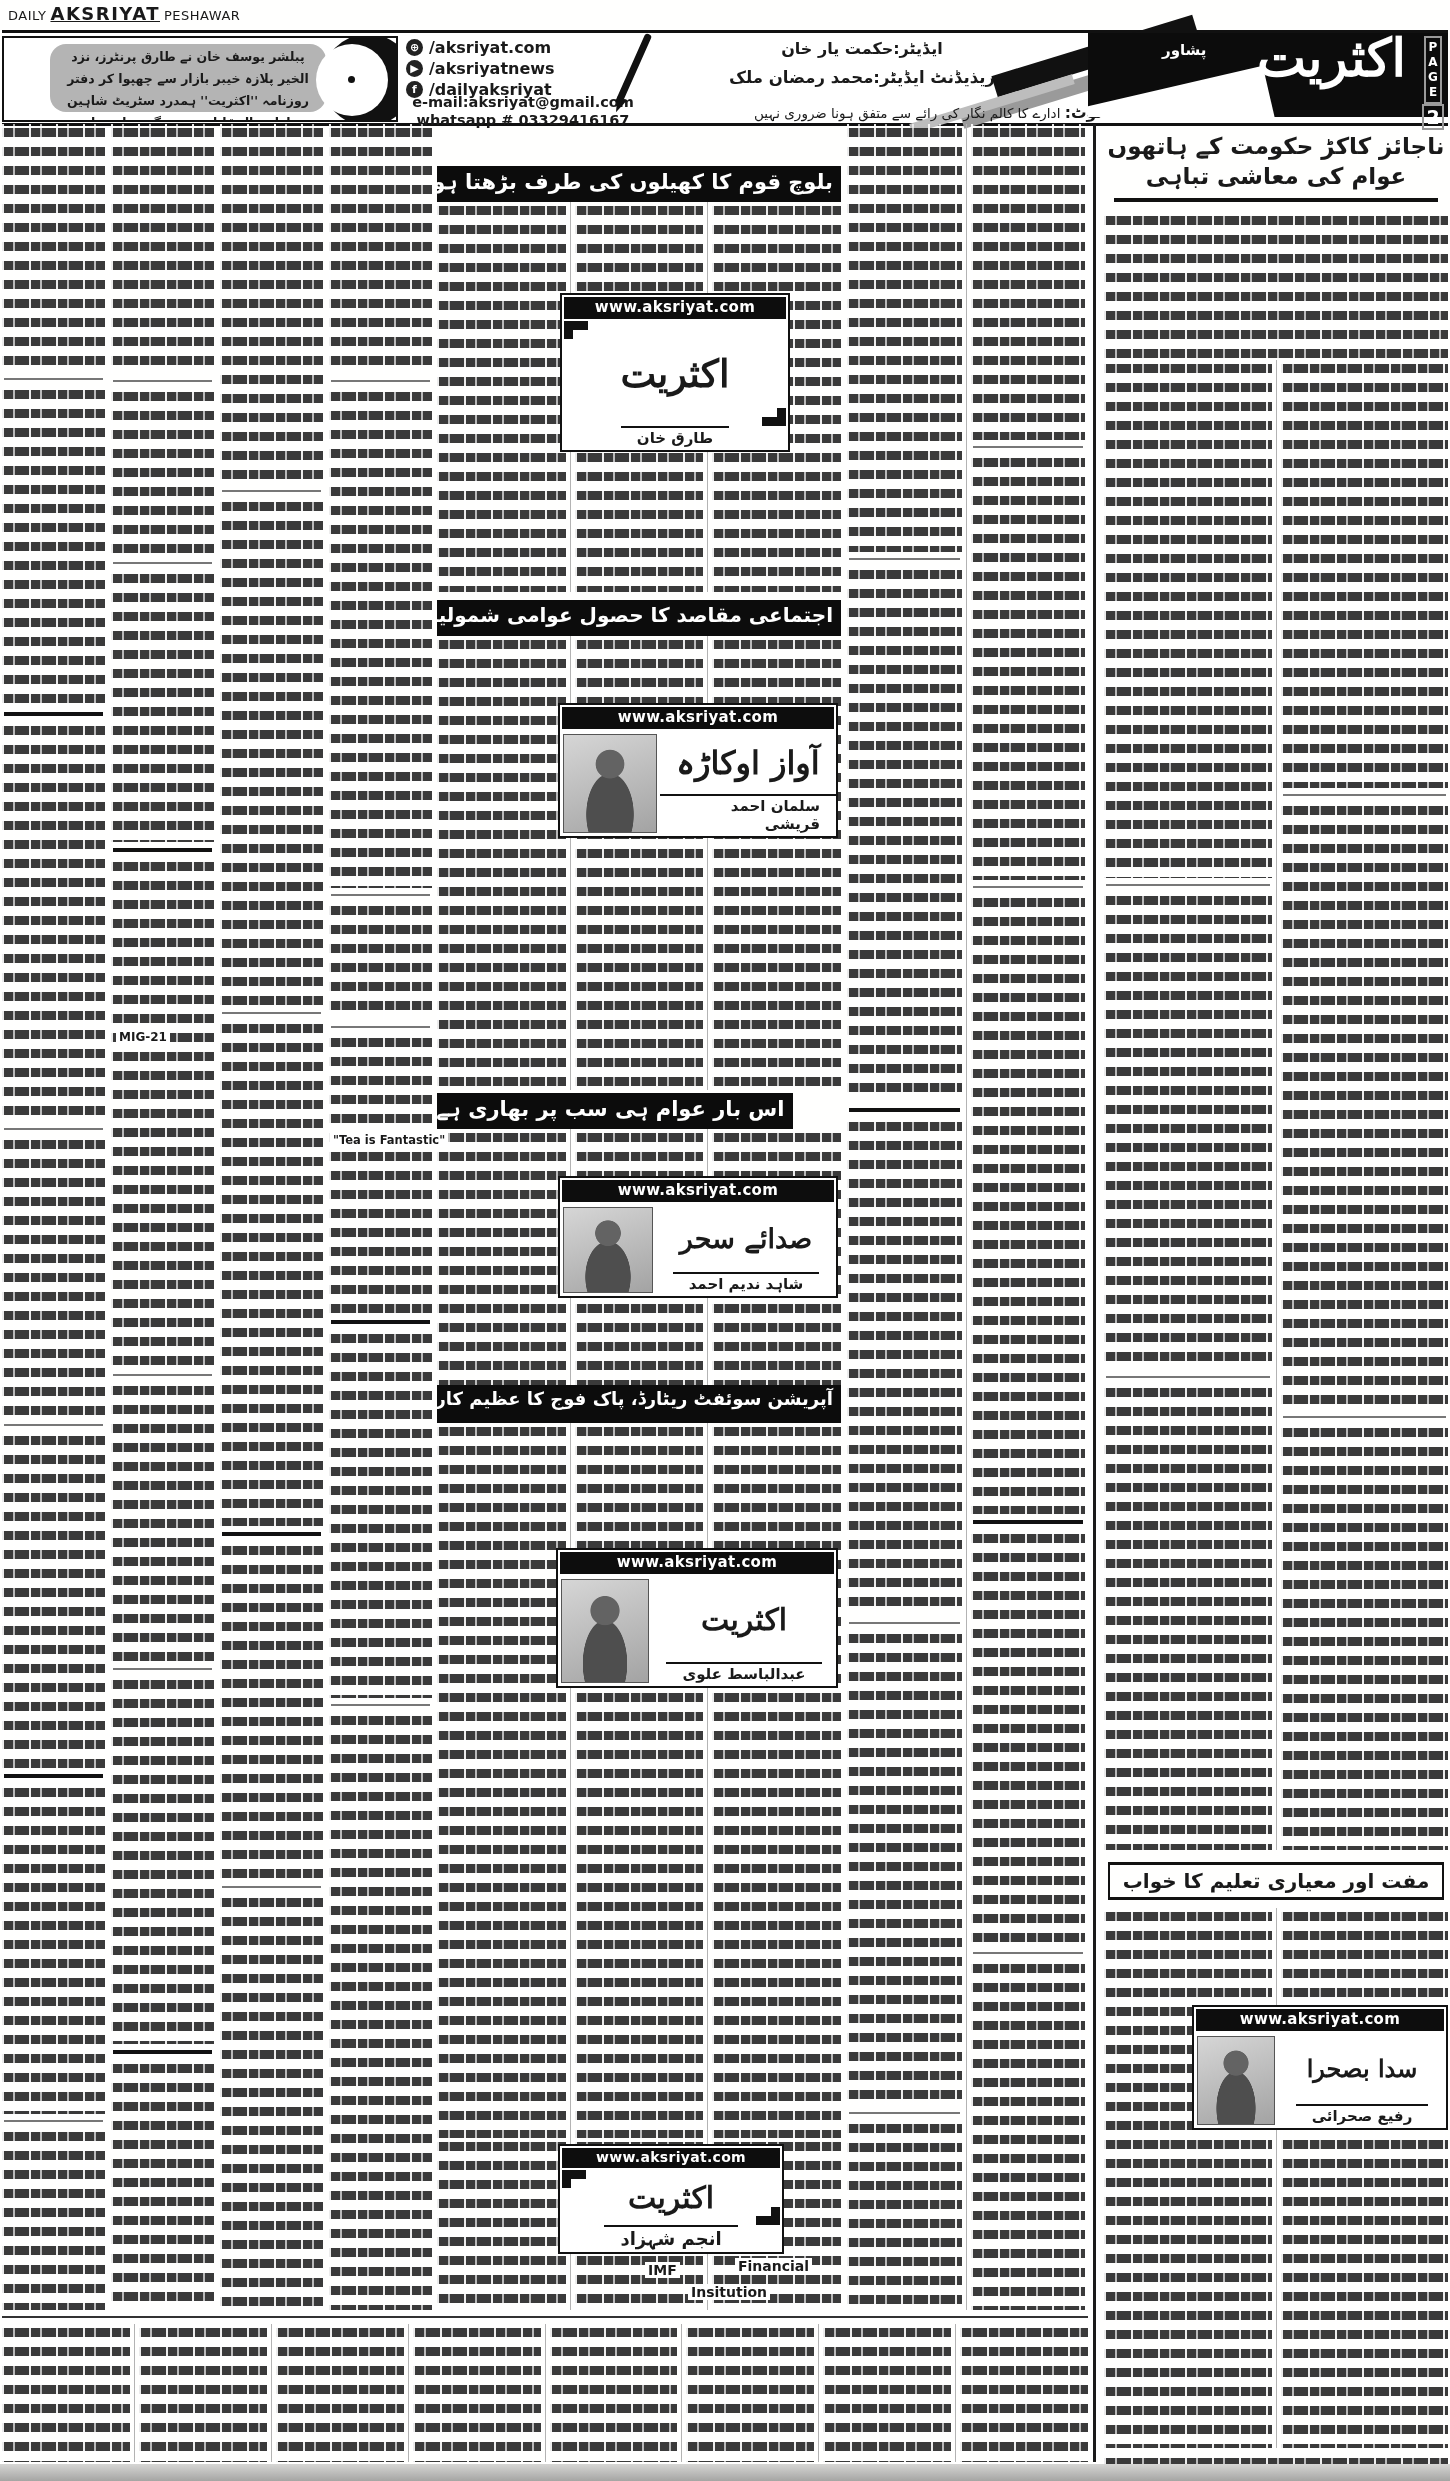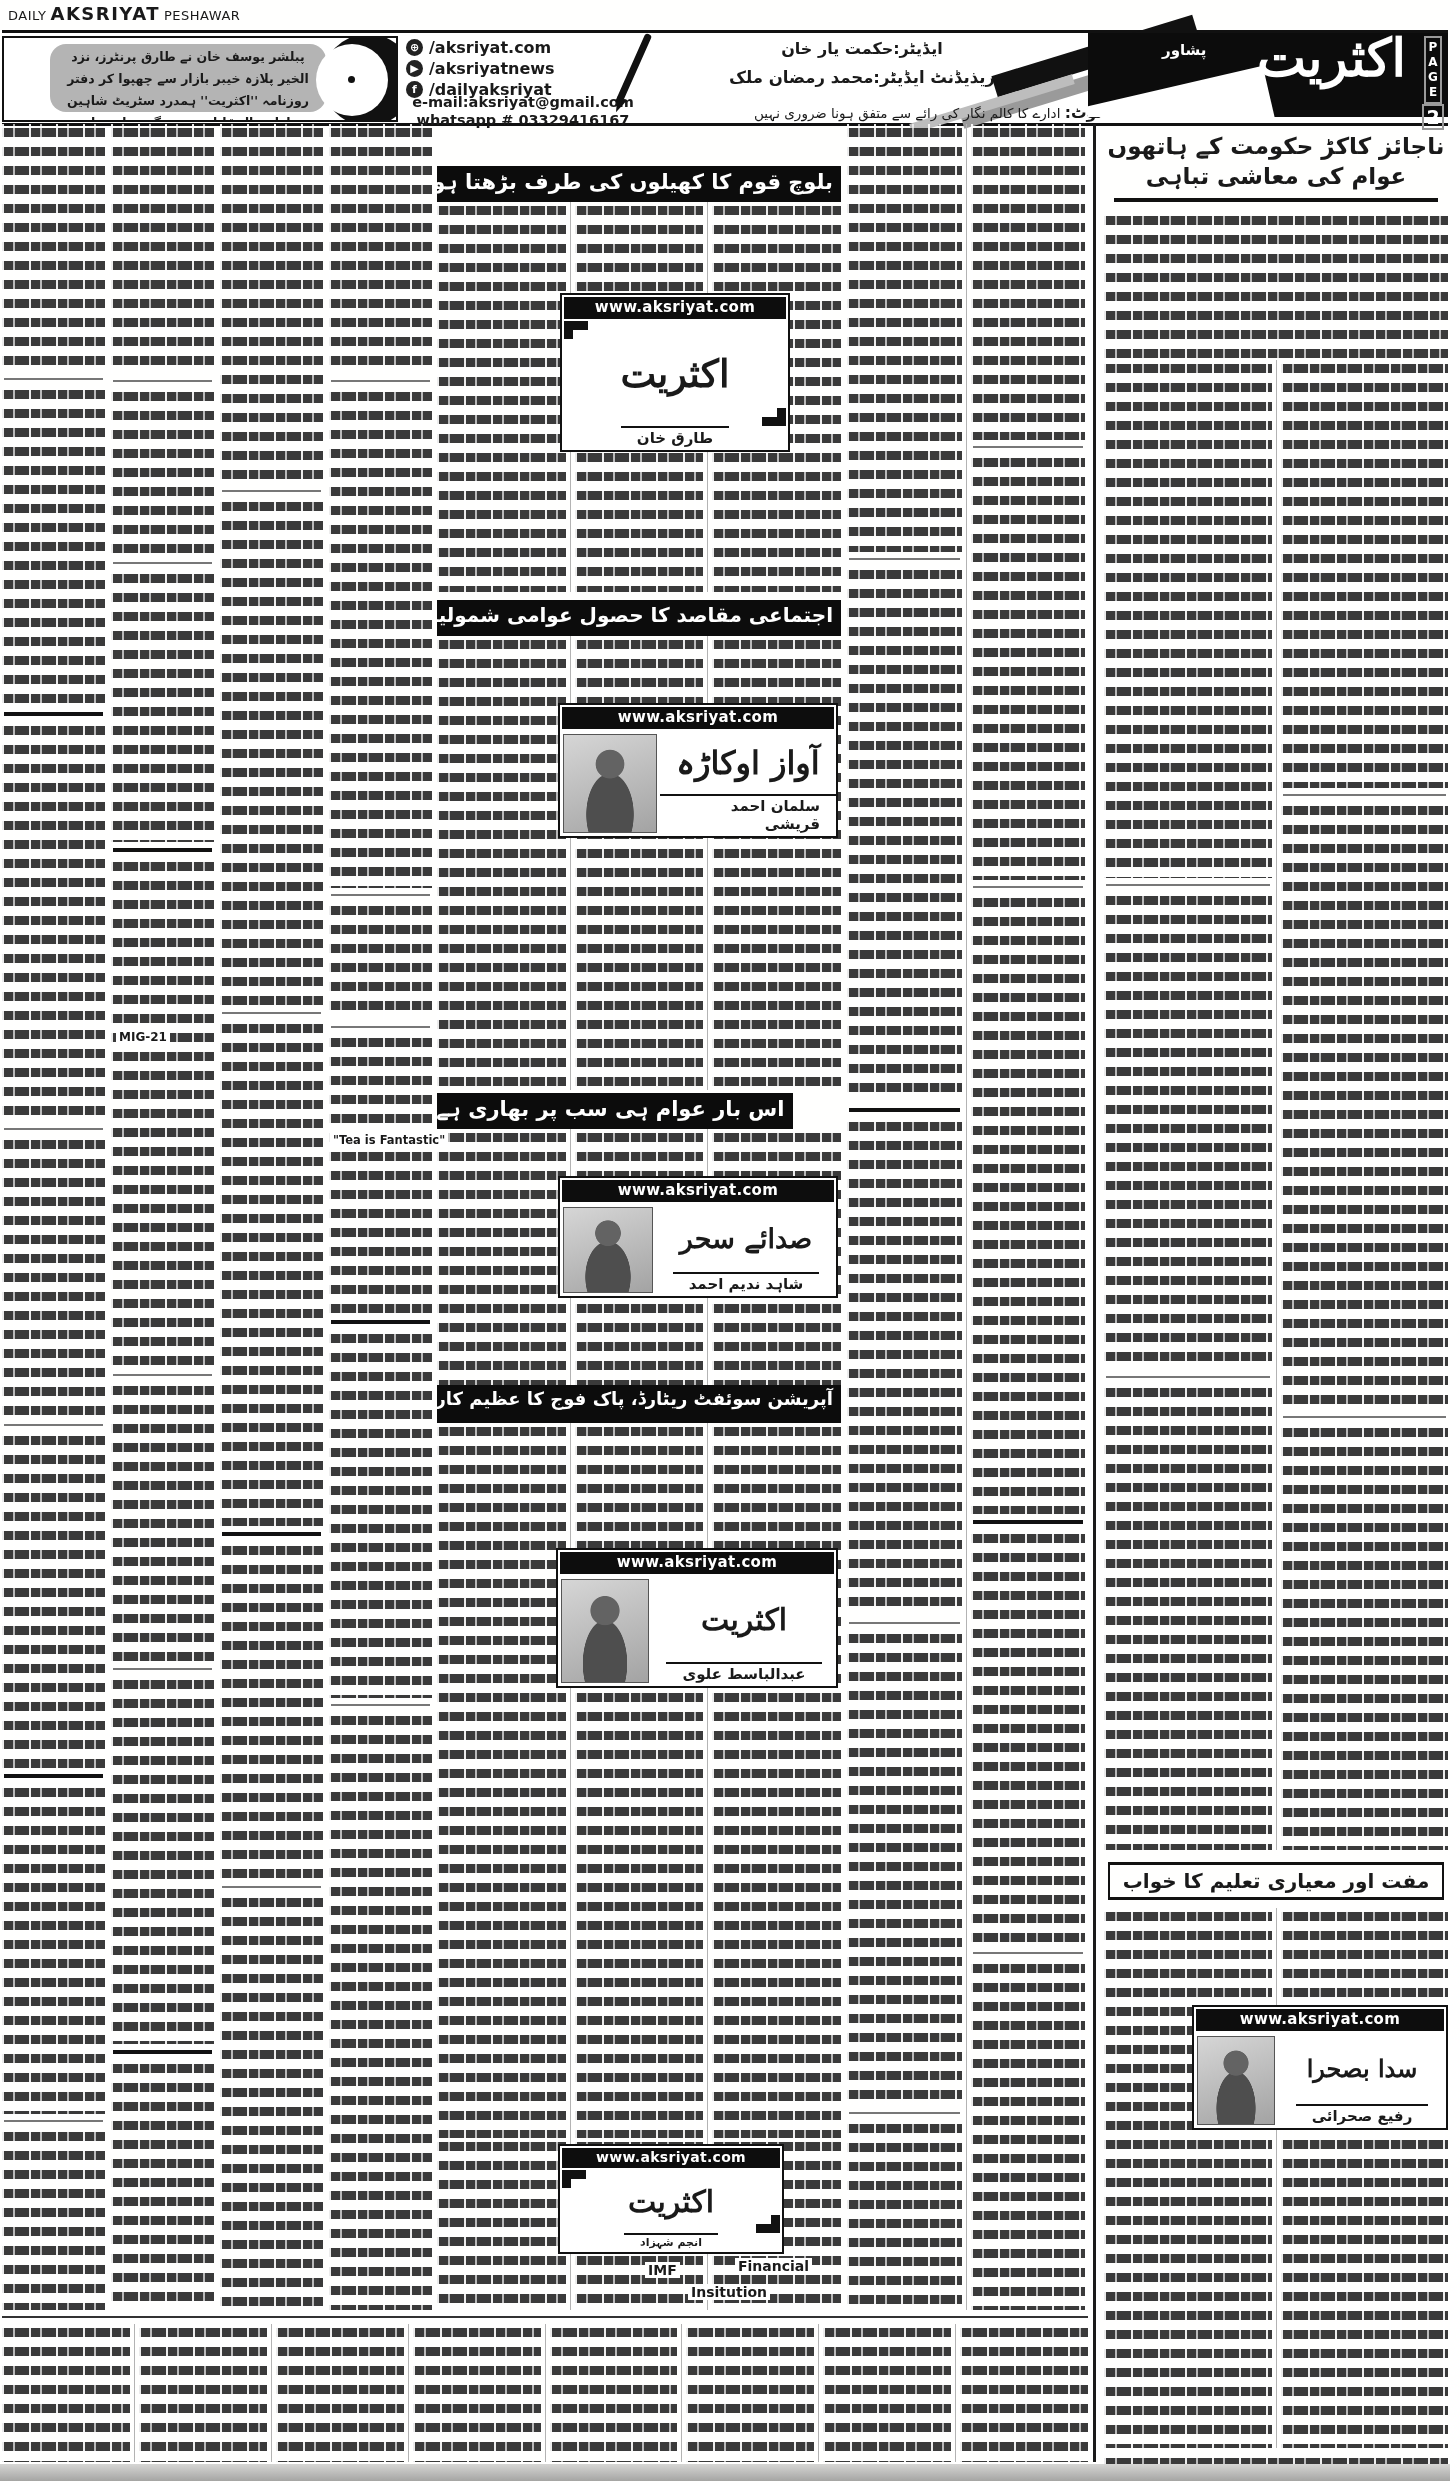--- a/index.html
+++ b/index.html
@@ -3,21 +3,21 @@
 <meta charset="utf-8">
 <style>
   html,body{margin:0;padding:0;background:#e8e8e6;}
   .page{position:relative;width:1450px;height:2481px;background:#fffffe;margin:0 auto;
         font-family:"DejaVu Sans", sans-serif;color:#1a1a1a;overflow:hidden;}
   .abs{position:absolute;}
   .rtl{direction:rtl;}
   
   .top-strip{left:8px;top:3px;height:22px;display:flex;align-items:baseline;gap:4px;}
   .ts-light{font-size:13px;font-weight:400;letter-spacing:.5px;}
-  .ts-bold{font-size:18px;font-weight:800;letter-spacing:1.5px;}
+  .ts-bold{font-size:18px;font-weight:800;letter-spacing:1.5px;text-decoration:underline;}
   
   .masthead{left:2px;top:30px;width:1446px;height:90px;border-top:3px solid #111;border-bottom:3px solid #111;background:#fff;}
   .pub-box{left:0;top:3px;width:392px;height:82px;border:2px solid #111;overflow:hidden;}
   .pub-blob{position:absolute;left:46px;top:6px;width:276px;height:68px;background:#b4b4b4;border-radius:16px;
             font-size:12.5px;font-weight:700;line-height:1.75;text-align:center;padding:2px 10px;box-sizing:border-box;}
   .crescent{position:absolute;left:318px;top:-4px;width:92px;height:92px;border-radius:50%;background:#111;}
   .crescent-in{position:absolute;left:312px;top:6px;width:72px;height:72px;border-radius:50%;background:#fff;}
   .cres-dot{position:absolute;left:344px;top:38px;width:7px;height:7px;border-radius:50%;background:#111;}
   .social{left:404px;top:5px;display:flex;flex-direction:column;gap:2px;}
   .srow{display:flex;align-items:center;font-size:16px;font-weight:700;}
@@ -319,21 +319,21 @@
           <i class="vsep"></i>
           <div class="stx"></div>
       </div>
       <div class="akbox" style="top:6px;left:121px;width:226px;height:110px;">
         <div class="akhead" style="font-size:14px;">www.aksriyat.com</div>
         <div class="akbody">
           <div class="corner-tl"></div>
           <div class="corner-br"></div>
           <div class="aklogo rtl" style="font-size:30px;">اکثریت</div>
         </div>
-        <div class="akname rtl" style="font-size:11px;">انجم شہزاد</div>
+        <div class="akname rtl" style="font-size:18px;">انجم شہزاد</div>
       </div>
     </div>
   </div>
 
   <span class="term" style="left:735px;top:2258px;font-size:14px;">Financial</span>
   <span class="term" style="left:645px;top:2262px;font-size:14px;">IMF</span>
   <span class="term" style="left:688px;top:2284px;font-size:14px;">Insitution</span>
 
   <div class="abs midcols">
     <div class="ncol">

